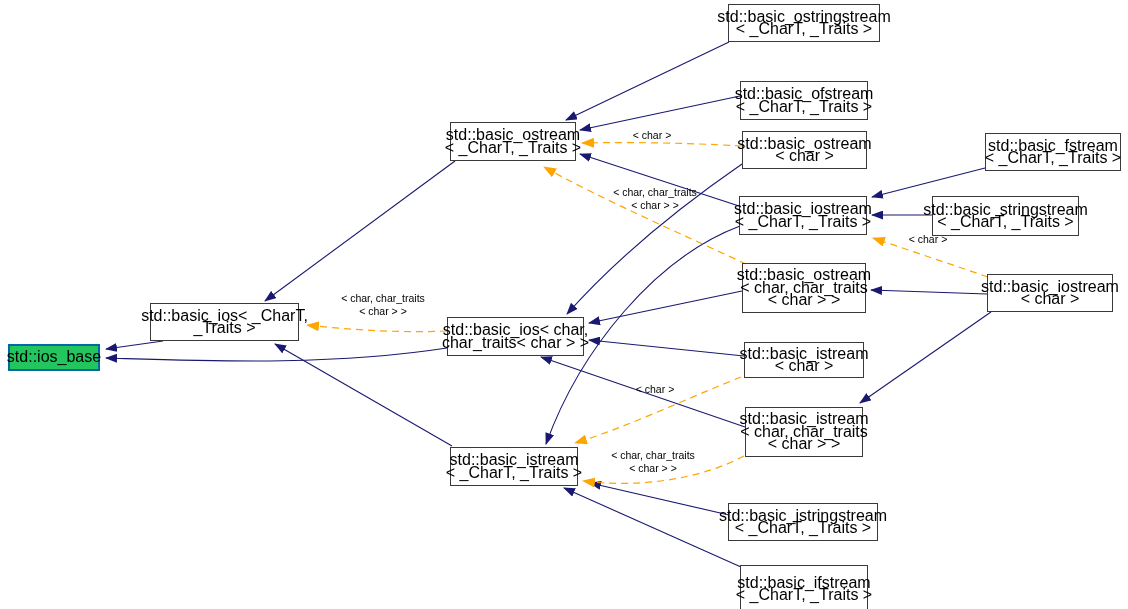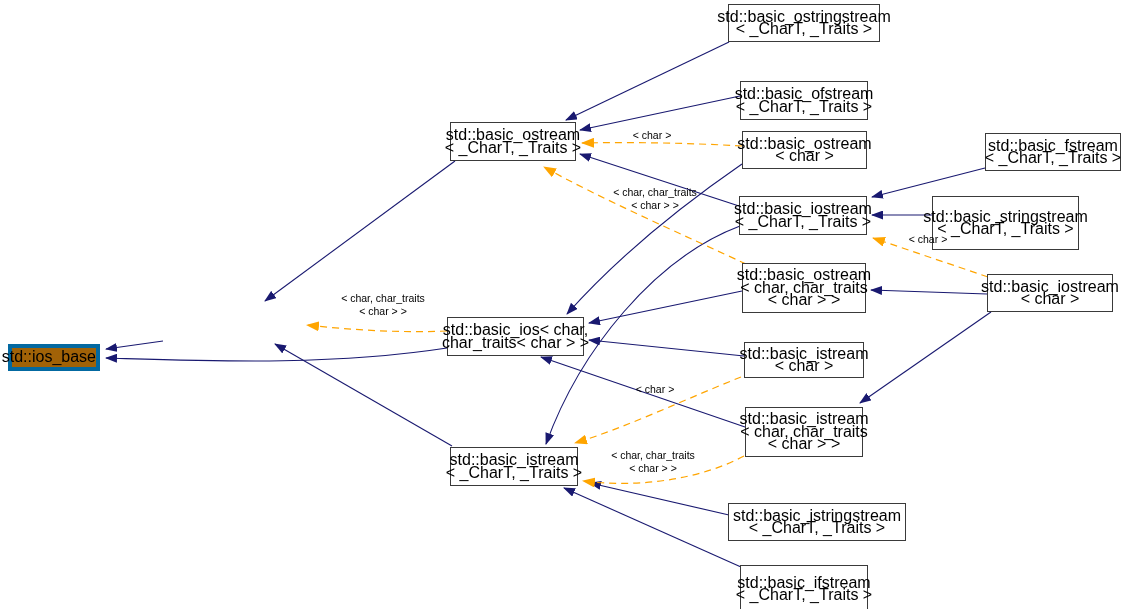--- a/index.html
+++ b/index.html
@@ -1,21 +1,21 @@
 <!DOCTYPE html>
 <html><head>
 <meta charset="utf-8">
 <style>
   html,body{margin:0;padding:0;background:#ffffff;}
   .diagram{position:relative;width:1128px;height:609px;font-family:"Liberation Sans",sans-serif;overflow:hidden;}
   .edges{position:absolute;left:0;top:0;}
   .node{position:absolute;box-sizing:border-box;background:#ffffff;border:1px solid #3a3a3a;
         display:flex;flex-direction:column;align-items:center;justify-content:center;
         font-size:16px;line-height:12.5px;color:#000;text-align:center;white-space:nowrap;}
-  .node.hl{background:#a16207;border:4px solid #0369a1;align-items:flex-end;}
+  .node.hl{background:#22c55e;border:2px solid #0369a1;}
   .edge-label{position:absolute;font-size:10.5px;line-height:12.5px;color:#000;text-align:center;white-space:nowrap;}
 </style>
 </head>
 <body>
 
 <div class="diagram">
 
   <svg class="edges" width="1128" height="609" viewBox="0 0 1128 609">
     <defs>
       <marker id="arrN" markerUnits="userSpaceOnUse" markerWidth="12" markerHeight="9" refX="11" refY="4.5" orient="auto">
@@ -52,20 +52,24 @@
       <path d="M988,277 L873,238" marker-end="url(#arrO)"></path>
       <path d="M741,377 C688,398 625,428 575,443" marker-end="url(#arrO)"></path>
       <path d="M744,456 C699,480 637,488 583,481" marker-end="url(#arrO)"></path>
     </g>
   </svg>
 
   <div class="node hl" style="left:8px;top:344px;width:92px;height:27px">
     <span>std::ios_base</span>
   </div>
 
+  <div class="node" style="left:150px;top:303px;width:149px;height:38px">
+    <span>std::basic_ios&lt; _CharT,</span>
+    <span>_Traits &gt;</span>
+  </div>
 
   <div class="node" style="left:450px;top:122px;width:126px;height:39px">
     <span>std::basic_ostream</span>
     <span>&lt; _CharT, _Traits &gt;</span>
   </div>
 
   <div class="node" style="left:447px;top:317px;width:137px;height:39px">
     <span>std::basic_ios&lt; char,</span>
     <span>char_traits&lt; char &gt; &gt;</span>
   </div>
@@ -105,36 +109,36 @@
     <span>std::basic_istream</span>
     <span>&lt; char &gt;</span>
   </div>
 
   <div class="node" style="left:745px;top:407px;width:118px;height:50px">
     <span>std::basic_istream</span>
     <span>&lt; char, char_traits</span>
     <span>&lt; char &gt; &gt;</span>
   </div>
 
-  <div class="node" style="left:728px;top:503px;width:178px;height:38px">
+  <div class="node" style="left:728px;top:503px;width:150px;height:38px">
     <span>std::basic_istringstream</span>
     <span>&lt; _CharT, _Traits &gt;</span>
   </div>
 
   <div class="node" style="left:740px;top:565px;width:128px;height:48px">
     <span>std::basic_ifstream</span>
     <span>&lt; _CharT, _Traits &gt;</span>
   </div>
 
   <div class="node" style="left:985px;top:133px;width:136px;height:38px">
     <span>std::basic_fstream</span>
     <span>&lt; _CharT, _Traits &gt;</span>
   </div>
 
-  <div class="node" style="left:932px;top:196px;width:147px;height:54px">
+  <div class="node" style="left:932px;top:196px;width:147px;height:40px">
     <span>std::basic_stringstream</span>
     <span>&lt; _CharT, _Traits &gt;</span>
   </div>
 
   <div class="node" style="left:987px;top:274px;width:126px;height:38px">
     <span>std::basic_iostream</span>
     <span>&lt; char &gt;</span>
   </div>
 
   <div class="edge-label" style="left:612px;top:129px;width:80px">

